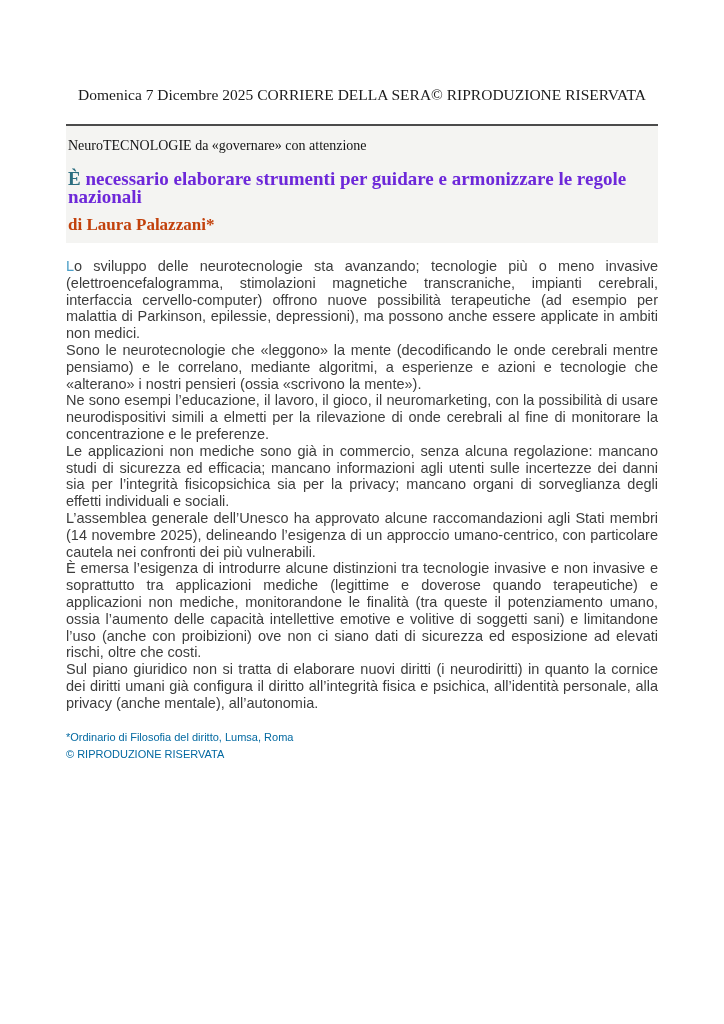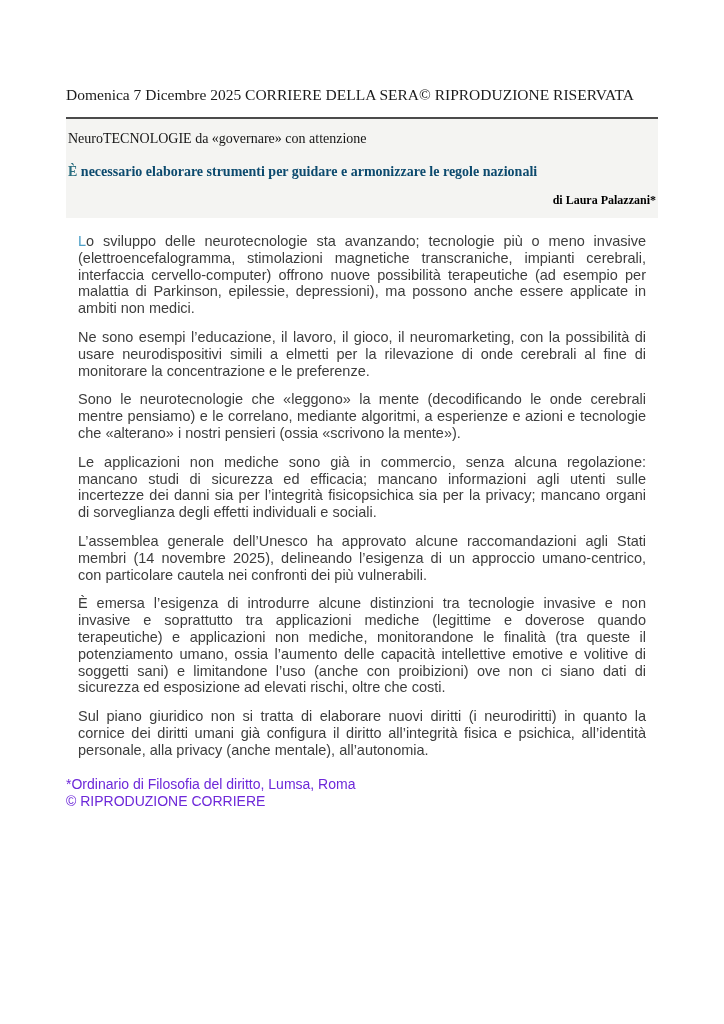--- a/index.html
+++ b/index.html
@@ -12,97 +12,97 @@
   .page {
     width: 592px;
     margin: 0 auto;
     padding-top: 86px;
   }
   .masthead {
     font-family: "Liberation Serif", serif;
     font-size: 15.5px;
     line-height: 18px;
     color: #1b1b1b;
-    margin-bottom: 13px;
+    margin-bottom: 20px;
     white-space: nowrap;
+    text-align: center;
   }
   .rule {
     height: 2px;
     background: #4b4b4b;
   }
   .header-block {
     background: #f4f4f2;
     padding: 5px 2px 9px 2px;
   }
   .title {
     font-family: "Liberation Serif", serif;
     font-weight: 400;
     font-size: 14px;
     line-height: 26px;
     color: #141414;
     margin: 2px 0 0 0;
   }
   .subtitle {
     font-family: "Liberation Serif", serif;
     font-weight: 700;
-    font-size: 14px;
+    font-size: 19px;
     line-height: 18px;
-    color: #0c4a6e;
+    color: #6d28d9;
     margin: 11px 0 0 0;
   }
   .subtitle::first-letter { color: #2b6e80; }
   .byline {
     font-family: "Liberation Serif", serif;
     font-weight: 700;
-    font-size: 12px;
+    font-size: 17px;
     line-height: 18px;
-    color: #000000;
+    color: #c2410c;
     margin: 10px 0 0 0;
-    text-align: right;
   }
   .article-body { margin-top: 15px; }
   .article-body p {
-    margin: 12px;
+    margin: 0;
     text-align: justify;
     font-size: 14.5px;
     line-height: 16.8px;
     color: #3d3d3d;
   }
   .article-body p:first-child::first-letter { color: #4d9fc7; }
   .article-footer {
     margin-top: 17px;
-    font-size: 14px;
+    font-size: 11px;
     line-height: 17.5px;
-    color: #6d28d9;
+    color: #0369a1;
   }
   .article-footer p { margin: 0; }
 </style>
 </head>
 <body>
 
 <div class="page">
 
   <div class="masthead">Domenica 7 Dicembre 2025 CORRIERE DELLA SERA© RIPRODUZIONE RISERVATA</div>
 
   <div class="rule"></div>
 
   <div class="header-block">
     <h1 class="title">NeuroTECNOLOGIE da «governare» con attenzione</h1>
     <h2 class="subtitle">È necessario elaborare strumenti per guidare e armonizzare le regole nazionali</h2>
     <div class="byline">di Laura Palazzani*</div>
   </div>
 
   <div class="article-body">
     <p>Lo sviluppo delle neurotecnologie sta avanzando; tecnologie più o meno invasive (elettroencefalogramma, stimolazioni magnetiche transcraniche, impianti cerebrali, interfaccia cervello-computer) offrono nuove possibilità terapeutiche (ad esempio per malattia di Parkinson, epilessie, depressioni), ma possono anche essere applicate in ambiti non medici.</p>
+    <p>Sono le neurotecnologie che «leggono» la mente (decodificando le onde cerebrali mentre pensiamo) e le correlano, mediante algoritmi, a esperienze e azioni e tecnologie che «alterano» i nostri pensieri (ossia «scrivono la mente»).</p>
     <p>Ne sono esempi l’educazione, il lavoro, il gioco, il neuromarketing, con la possibilità di usare neurodispositivi simili a elmetti per la rilevazione di onde cerebrali al fine di monitorare la concentrazione e le preferenze.</p>
-    <p>Sono le neurotecnologie che «leggono» la mente (decodificando le onde cerebrali mentre pensiamo) e le correlano, mediante algoritmi, a esperienze e azioni e tecnologie che «alterano» i nostri pensieri (ossia «scrivono la mente»).</p>
     <p>Le applicazioni non mediche sono già in commercio, senza alcuna regolazione: mancano studi di sicurezza ed efficacia; mancano informazioni agli utenti sulle incertezze dei danni sia per l’integrità fisicopsichica sia per la privacy; mancano organi di sorveglianza degli effetti individuali e sociali.</p>
     <p>L’assemblea generale dell’Unesco ha approvato alcune raccomandazioni agli Stati membri (14 novembre 2025), delineando l’esigenza di un approccio umano-centrico, con particolare cautela nei confronti dei più vulnerabili.</p>
     <p>È emersa l’esigenza di introdurre alcune distinzioni tra tecnologie invasive e non invasive e soprattutto tra applicazioni mediche (legittime e doverose quando terapeutiche) e applicazioni non mediche, monitorandone le finalità (tra queste il potenziamento umano, ossia l’aumento delle capacità intellettive emotive e volitive di soggetti sani) e limitandone l’uso (anche con proibizioni) ove non ci siano dati di sicurezza ed esposizione ad elevati rischi, oltre che costi.</p>
     <p>Sul piano giuridico non si tratta di elaborare nuovi diritti (i neurodiritti) in quanto la cornice dei diritti umani già configura il diritto all’integrità fisica e psichica, all’identità personale, alla privacy (anche mentale), all’autonomia.</p>
   </div>
 
   <div class="article-footer">
     <p>*Ordinario di Filosofia del diritto, Lumsa, Roma</p>
-    <p>© RIPRODUZIONE CORRIERE</p>
+    <p>© RIPRODUZIONE RISERVATA</p>
   </div>
 
 </div>
 
 </body></html>

